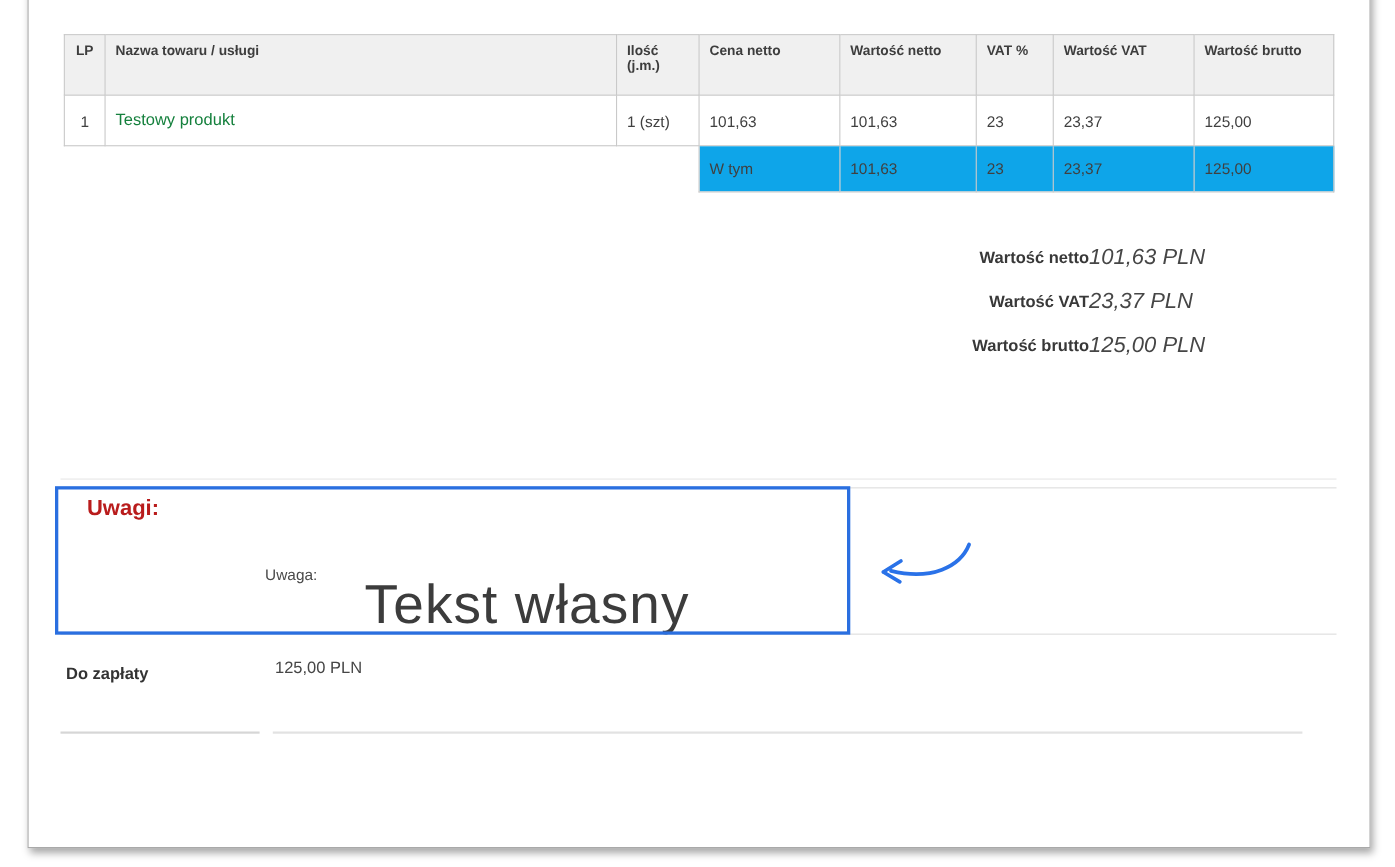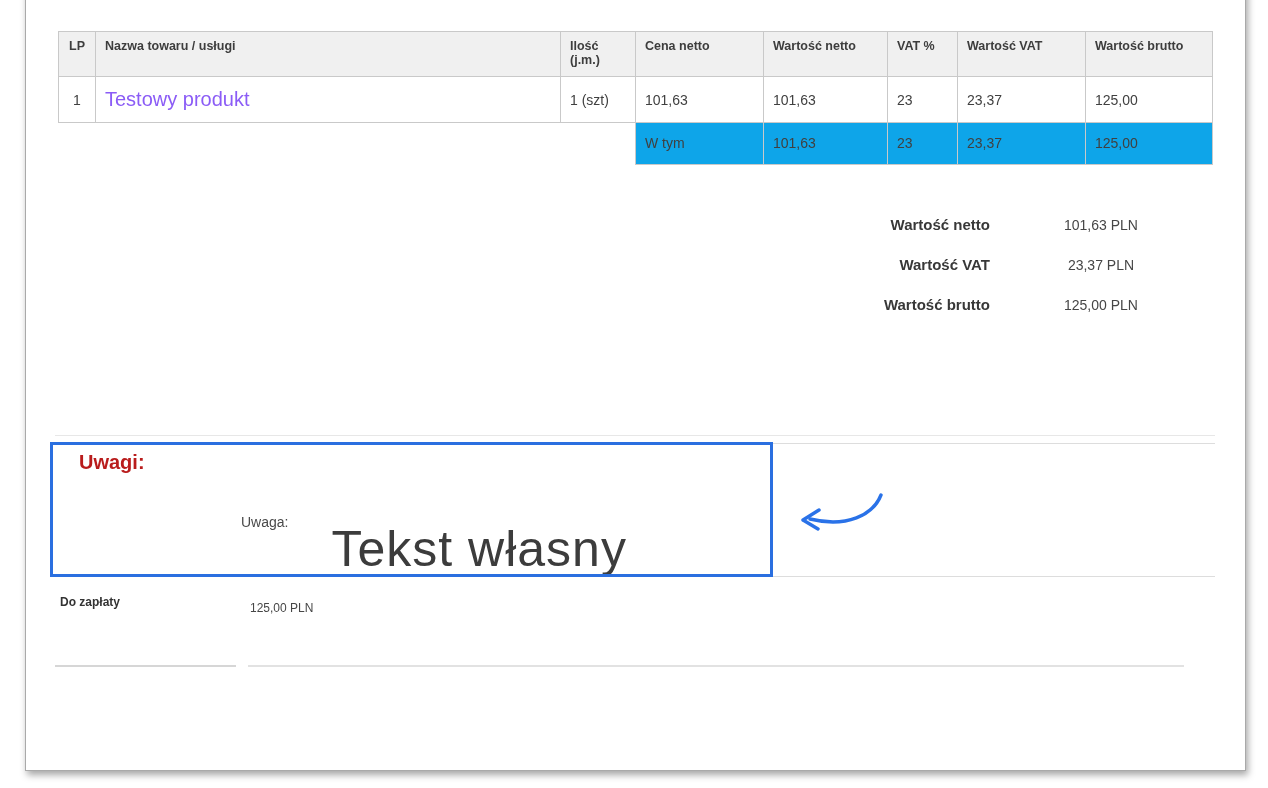--- a/index.html
+++ b/index.html
@@ -13,65 +13,65 @@
     background:#fff; border:1px solid #a9a9a9;
     box-shadow:2px 4px 7px rgba(0,0,0,0.35);
   }
   .content { position:absolute; left:32px; top:54px; width:1154px; }
 
   
   table { border-collapse:collapse; table-layout:fixed; }
   table.items { width:1154px; }
   table.items th {
     background:#f0f0f0; border:1px solid #c9c9c9; font-size:12.5px; font-weight:bold;
-    color:#3d3d3d; height:45px; vertical-align:top; padding:7px 9px 0 9px;
+    color:#3d3d3d; height:55px; vertical-align:top; padding:7px 9px 0 9px;
   }
   table.items td {
     border:1px solid #c9c9c9; font-size:14px; height:46px; vertical-align:middle;
     padding:0 9px; background:#fff;
   }
   .c { text-align:center; }
   .l { text-align:left; }
   .r { text-align:left; }
   td.name-cell { padding-left:20px; }
   th.name-head { padding-left:20px; }
-  a.link { color:#8b5cf6; text-decoration:none; font-size:20px; cursor:pointer;margin-top:31px; }
+  a.link { color:#15803d; text-decoration:none; font-size:15px; cursor:pointer;margin-top:31px; }
 
   
   table.subtable { width:577px; margin-left:577px; }
   table.subtable td {
     border:1px solid #c9c9c9; border-top:none; font-size:14px; height:41px;
     vertical-align:middle; padding:0 9px; background:#0ea5e9;
   }
   table.subtable tr.totalrow td { font-weight:bold; height:43px; }
 
   
   .summary { margin-top:40px; width:1154px; }
   .sumrow { display:flex; height:40px; align-items:center; }
   .sumlabel { flex:1; text-align:right; font-weight:bold; font-size:15px; color:#383838; }
-  .sumvalue { width:222px; text-align:center; font-size:14px; color:#464646; }
+  .sumvalue { width:222px; text-align:left; font-size:20px; color:#464646;font-style:italic; }
 
   
   .hr-top { position:absolute; left:29px; top:458px; width:1160px; border-top:1px solid #e7e7e7; }
   .notes-row {
     position:absolute; left:29px; top:466px; width:1160px; height:134px;
     border-top:1px solid #dddddd; border-bottom:1px solid #dddddd;
   }
   .notes-title { position:absolute; left:8px; top:7px; font-size:20px; font-weight:bold; color:#b91c1c;margin-left:16px; }
   .note-line { position:absolute; left:186px; top:0; height:134px; display:flex; align-items:flex-end;gap:39px; }
   .note-key { font-size:14px; color:#4a4a4a; align-self:center; margin-top:22px; }
   .note-big { font-size:50px; color:#3c3c3c; letter-spacing:1px; margin-left:4px; white-space:nowrap;margin-top:40px; }
   .highlight-box {
     position:absolute; left:24px; top:465px; width:723px; height:135px;
     border:3px solid #2a6fe0; background:transparent; z-index:5;
   }
   .arrow-svg { position:absolute; left:767px; top:514px; z-index:6; }
 
   
-  .payment { position:absolute; left:34px; top:618px; display:flex; font-size:12px; }
+  .payment { position:absolute; left:34px; top:618px; display:flex; font-size:15px;align-items:flex-end; }
   .pay-label { width:190px; font-weight:bold; color:#333; }
   .pay-values div { line-height:26px; color:#464646; }
 
   .divider { position:absolute; border-top:2px solid #d6d6d6; }
   .divider.seg1 { left:29px; top:688px; width:181px; }
   .divider.seg2 { left:222px; top:688px; width:936px; border-top-color:#e2e2e2; }
 </style>
 </head>
 <body>
 

